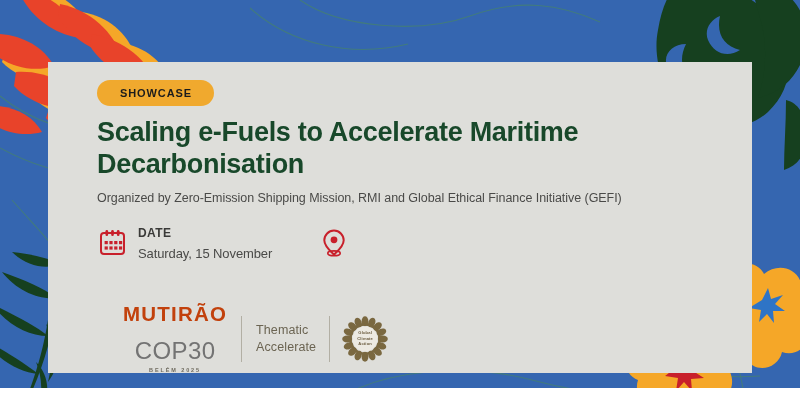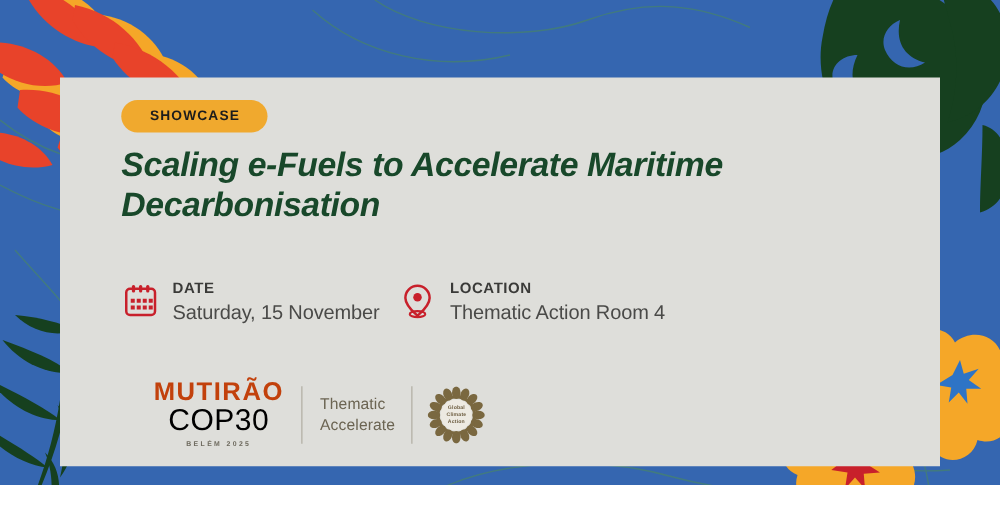--- a/index.html
+++ b/index.html
@@ -48,34 +48,33 @@
     margin-bottom: 11px;
   }
 
   .title {
     color: #18482A;
     font-size: 27px;
     font-weight: bold;
     line-height: 1.17;
     letter-spacing: -0.3px;
     max-width: 620px;
-    font-style: italic;
   }
 
   .organizer {
     color: #4A4A48;
     font-size: 12.5px;
     margin-top: 11px;
     letter-spacing: -0.05px;
   }
 
   
   .info-row {
     display: flex;
-    margin-top: 40px;
+    margin-top: 17px;
     align-items: center;
   }
   .info-item { display: flex; align-items: center; }
   .info-item.date     { width: 222px; }
   .info-item.time     { width: 212px; }
   .info-item.location { width: 230px; }
 
   .info-icon {
     width: 30px; height: 30px;
     flex: 0 0 30px;
@@ -84,21 +83,21 @@
   }
   .info-text { line-height: 1.28; }
   .info-label {
     color: #3A3A38;
     font-size: 12px;
     font-weight: bold;
     letter-spacing: 0.45px;
   }
   .info-value {
     color: #4A4A48;
-    font-size: 16px;
+    font-size: 13px;
     letter-spacing: -0.1px;
   }
 
   
   .logo-row {
     position: absolute;
     left: 75px;
     top: 242px;
     display: flex;
     align-items: center;
@@ -106,23 +105,23 @@
 
   .cop-logo { text-align: center; line-height: 1; }
   .cop-mutirao {
     font-size: 20.5px;
     font-weight: bold;
     letter-spacing: 1.2px;
     color: #c2410c;
   }
   .cop-30 {
     font-size: 24px;
-    color: #000000;
+    color: #737373;
     letter-spacing: 0.4px;
-    margin-top: 0;
+    margin-top: 14px;
   }
   .cop-belem {
     font-size: 5.5px;
     font-weight: bold;
     letter-spacing: 1.9px;
     color: #6E6A5E;
     margin-top: 5px;
   }
 
   .logo-sep {
@@ -234,20 +233,21 @@
     <path d="M164,38 l6,-12 l3,11 l12,-4 l-8,9 l10,7 l-12,0 l1,12 l-7,-9 l-8,8 l2,-12 l-12,-2 Z" fill="#2E74C6"></path>
     <path d="M80,104 l7,-13 l4,12 l13,-4 l-9,10 l11,7 l-13,1 l1,12 l-8,-9 l-8,9 l2,-13 l-13,-2 Z" fill="#C8202B"></path>
   </svg>
 
   <div id="card">
 
     <div class="badge">SHOWCASE</div>
 
     <h1 class="title">Scaling e-Fuels to Accelerate Maritime Decarbonisation</h1>
 
+    <div class="organizer">Organized by Zero-Emission Shipping Mission, RMI and Global Ethical Finance Initiative (GEFI)</div>
 
     <div class="info-row">
 
       <div class="info-item date">
         <span class="info-icon">
           <svg width="27" height="27" viewBox="0 0 27 27">
             <rect x="2" y="4" width="23" height="21" rx="3" fill="none" stroke="#C8202B" stroke-width="2"></rect>
             <rect x="6.5" y="1" width="2.6" height="6" rx="1.2" fill="#C8202B"></rect>
             <rect x="12.2" y="1" width="2.6" height="6" rx="1.2" fill="#C8202B"></rect>
             <rect x="17.9" y="1" width="2.6" height="6" rx="1.2" fill="#C8202B"></rect>
@@ -270,24 +270,20 @@
       </div>
 
 
       <div class="info-item location">
         <span class="info-icon">
           <svg width="26" height="28" viewBox="0 0 26 28">
             <path d="M13 1.6 C7.6 1.6 3.3 5.9 3.3 11.3 C3.3 17.4 10.3 23 13 25.6 C15.7 23 22.7 17.4 22.7 11.3 C22.7 5.9 18.4 1.6 13 1.6 Z" fill="none" stroke="#C8202B" stroke-width="2"></path>
             <circle cx="13" cy="10.8" r="3.4" fill="#C8202B"></circle>
             <ellipse cx="13" cy="24.3" rx="6.2" ry="2.4" fill="none" stroke="#C8202B" stroke-width="1.7"></ellipse>
           </svg>
-        </span>
-        <span class="info-text">
-          <span class="info-label">LOCATION</span><br>
-          <span class="info-value">Thematic Action Room 4</span>
         </span>
       </div>
 
     </div>
 
     
     <div class="logo-row">
 
       <div class="cop-logo">
         <div class="cop-mutirao">MUTIRÃO</div>

